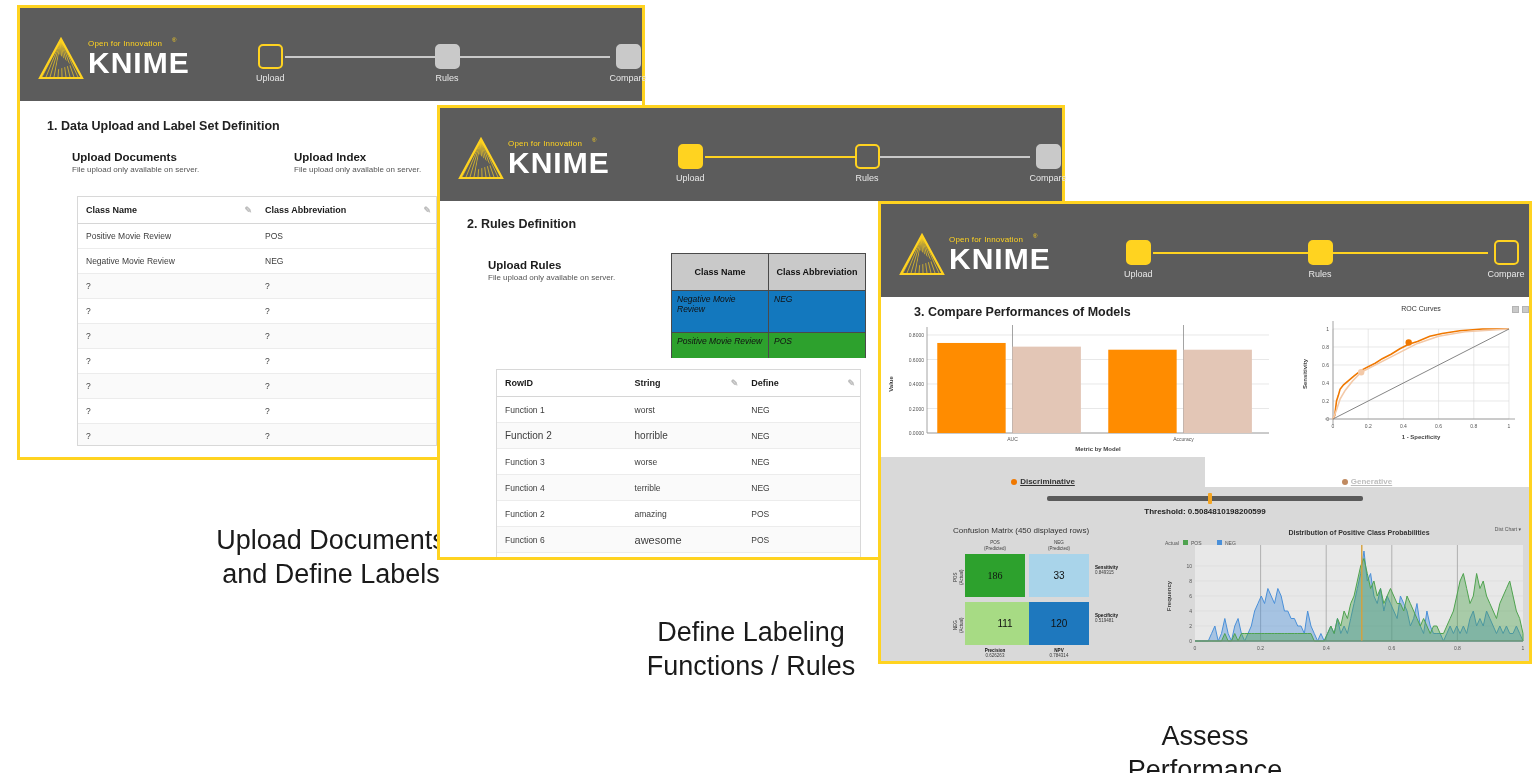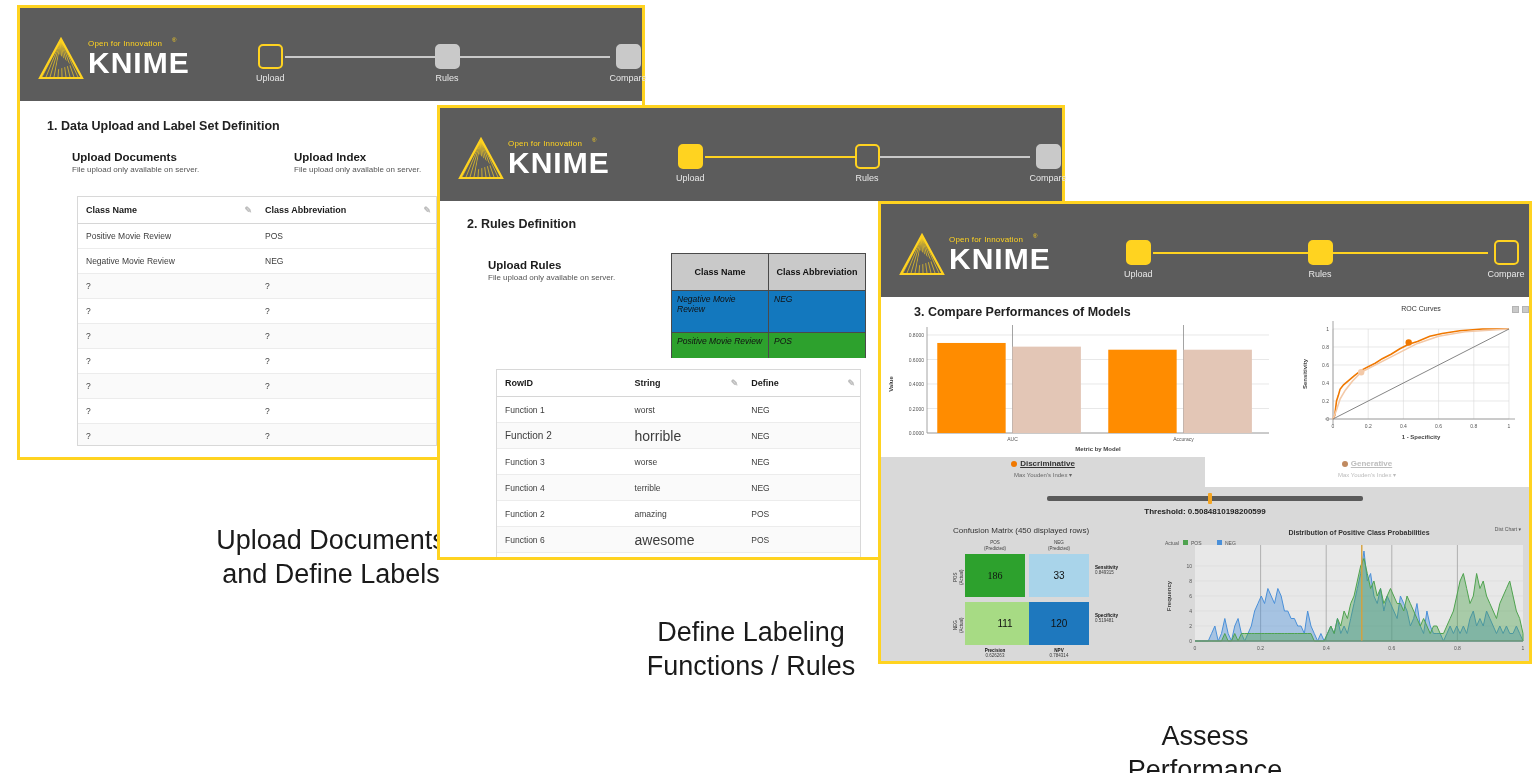--- a/index.html
+++ b/index.html
@@ -52,21 +52,21 @@
 
   
   .chart-box{position:absolute;box-sizing:border-box;}
   .ax-label{fill:#555;font-size:5px;font-family:"Liberation Sans",sans-serif;}
   .ax-title{fill:#444;font-size:6px;font-weight:bold;font-family:"Liberation Sans",sans-serif;}
   .chart-title{fill:#333;font-size:7px;font-family:"Liberation Sans",sans-serif;}
   .gridline{stroke:#d9d9d9;stroke-width:.6;}
   .axisline{stroke:#8d8d8d;stroke-width:.8;}
 
   .tabbar{position:absolute;display:flex;}
-  .tab{flex:1;text-align:center;box-sizing:border-box;padding-top:2px;}
+  .tab{flex:1;text-align:center;box-sizing:border-box;padding-top:20px;}
   .tab.sel{background:#D9D9D9;}
   .tab.unsel{background:#ffffff;}
   .tab-name{font-size:8px;font-weight:bold;text-decoration:underline;}
   .tab.sel .tab-name{color:#333;}
   .tab.unsel .tab-name{color:#bdbdbd;}
   .dot{display:inline-block;width:6px;height:6px;border-radius:50%;margin-right:3px;vertical-align:middle;}
   .tab-sub{font-size:6px;color:#666;margin-top:3px;}
   .tab.unsel .tab-sub{color:#bbb;}
 
   .slider-area{position:absolute;background:#D9D9D9;}
@@ -296,41 +296,41 @@
           </tr>
         </thead>
         <tbody>
           <tr>
               <td style="height:25px;padding:0 8px;font-size:8.5px;">Function 1</td>
               <td style="padding:0 8px;font-size:8.5px;">worst</td>
               <td style="padding:0 8px;font-size:8.5px;">NEG</td>
             </tr>
           <tr class="alt">
               <td style="height:25px;padding:0 8px;font-size:10px;">Function 2</td>
-              <td style="padding:0 8px;font-size:14px;margin-left:11px;">horrible</td>
+              <td style="padding:0 8px;font-size:10px;margin-left:11px;">horrible</td>
               <td style="padding:0 8px;font-size:8.5px;">NEG</td>
             </tr>
           <tr>
               <td style="height:25px;padding:0 8px;font-size:8.5px;">Function 3</td>
               <td style="padding:0 8px;font-size:8.5px;">worse</td>
               <td style="padding:0 8px;font-size:8.5px;">NEG</td>
             </tr>
           <tr class="alt">
               <td style="height:25px;padding:0 8px;font-size:8.5px;">Function 4</td>
               <td style="padding:0 8px;font-size:8.5px;">terrible</td>
               <td style="padding:0 8px;font-size:8.5px;">NEG</td>
             </tr>
           <tr>
               <td style="height:25px;padding:0 8px;font-size:8.5px;">Function 2</td>
               <td style="padding:0 8px;font-size:8.5px;">amazing</td>
               <td style="padding:0 8px;font-size:8.5px;">POS</td>
             </tr>
           <tr class="alt">
               <td style="height:25px;padding:0 8px;font-size:8.5px;">Function 6</td>
-              <td style="padding:4px 8px;font-size:14px;">awesome</td>
+              <td style="padding:4px 8px;font-size:11px;">awesome</td>
               <td style="padding:0 8px;font-size:8.5px;">POS</td>
             </tr>
           <tr>
               <td style="height:25px;padding:0 8px;font-size:8.5px;"></td>
               <td style="padding:0 8px;font-size:8.5px;"></td>
               <td style="padding:0 8px;font-size:8.5px;"></td>
             </tr>
         </tbody>
       </table>
     </div>

